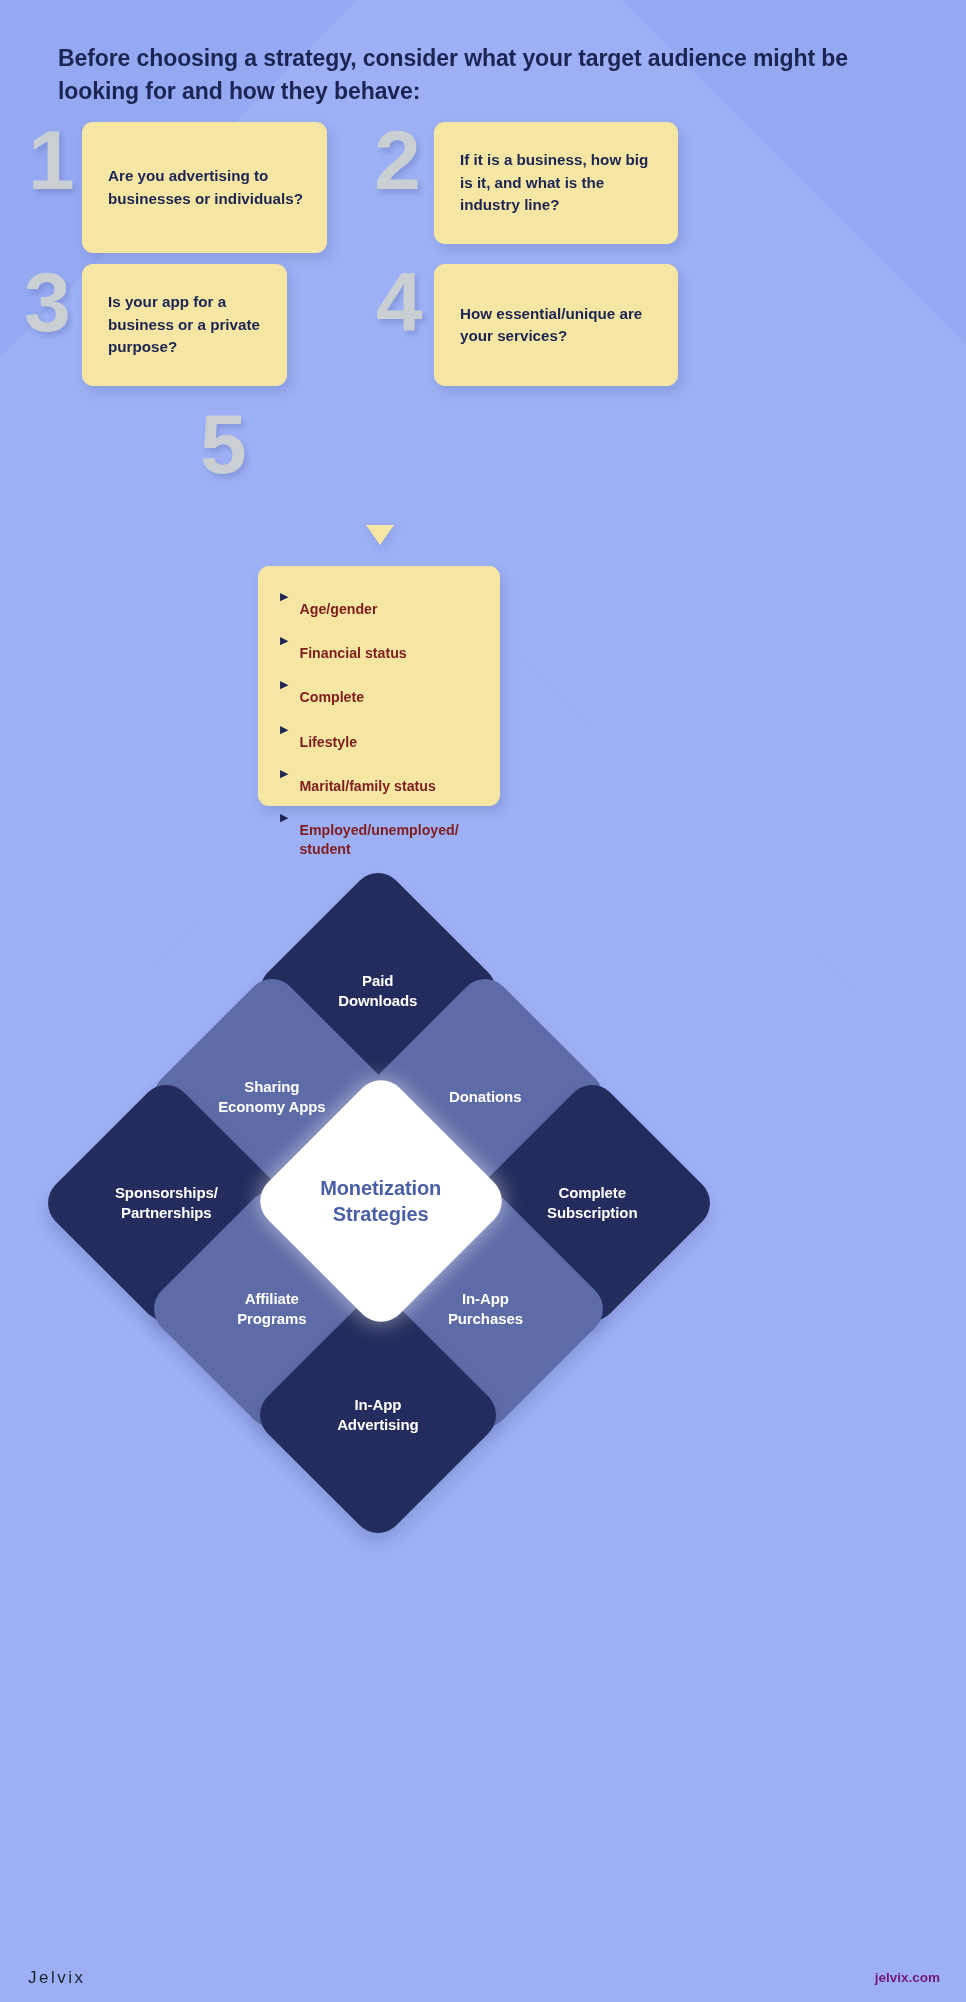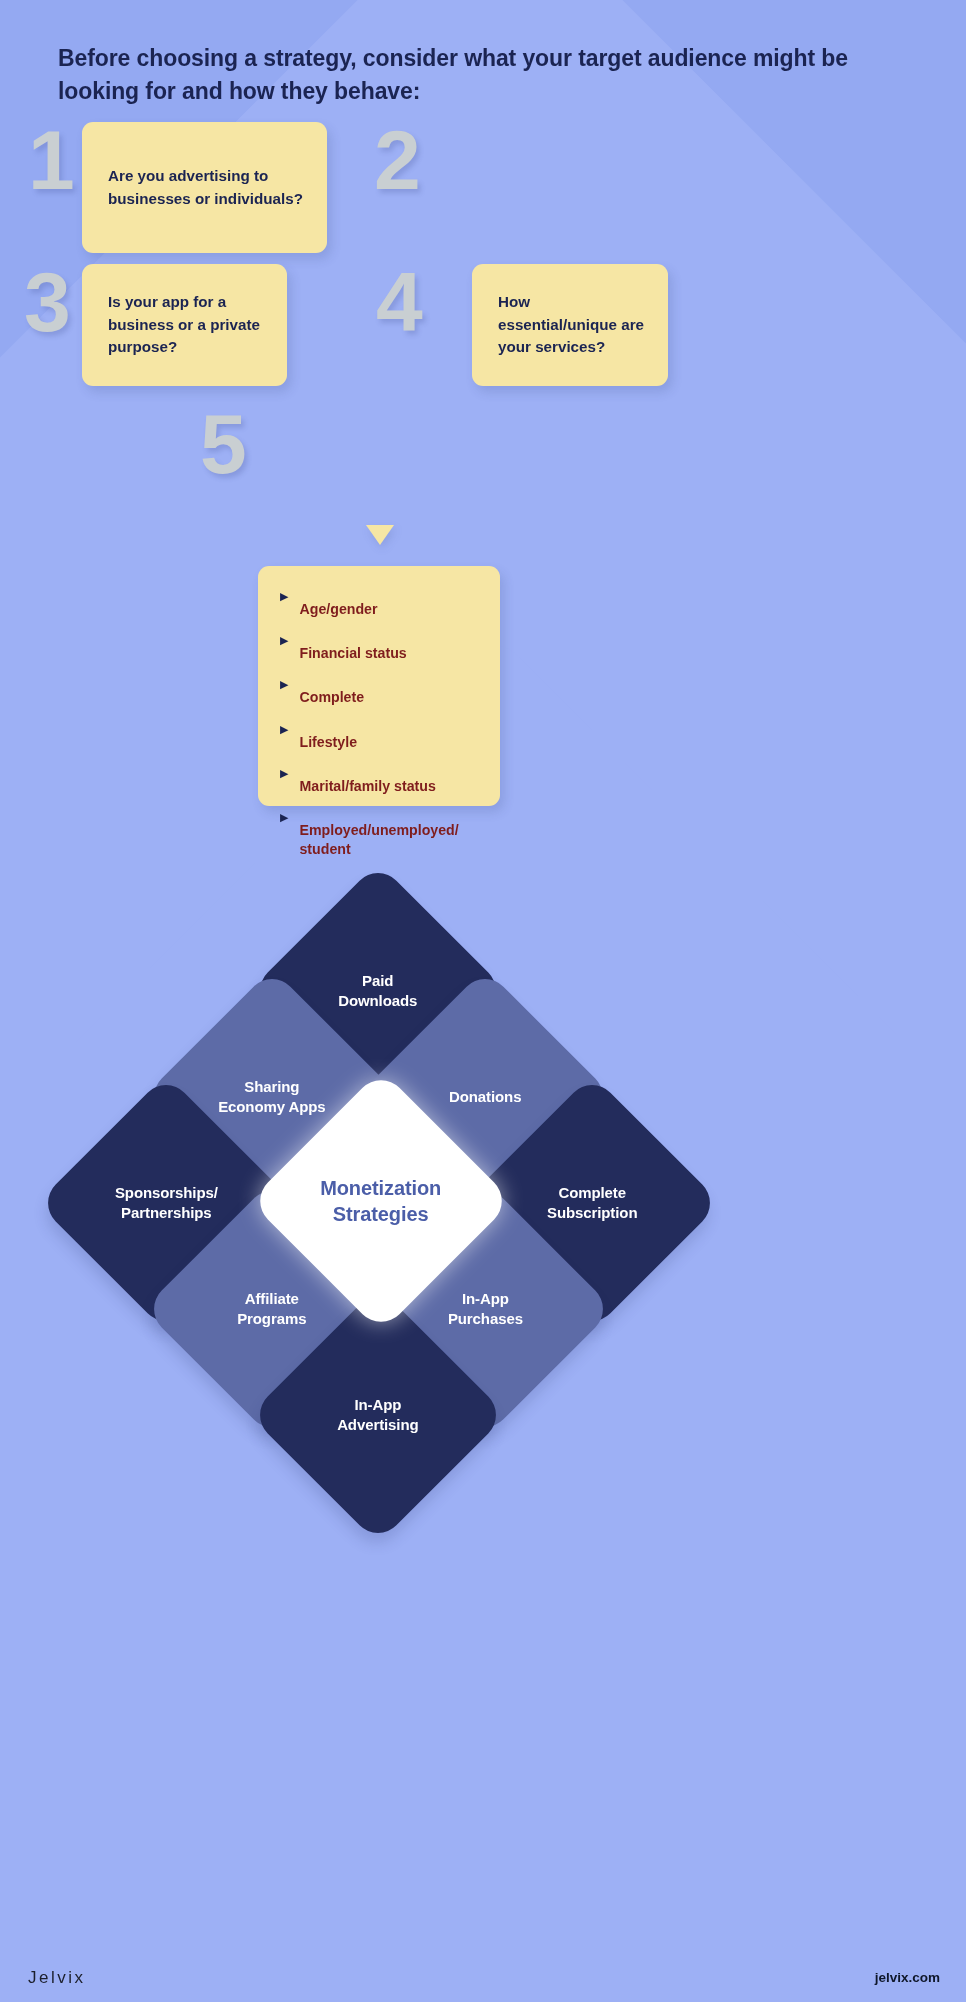--- a/index.html
+++ b/index.html
@@ -91,21 +91,21 @@
   
   #qcard-1 { left: 82px;  top: 122px; width: 245px; height: 131px; }
   #qnum-1  { left: 28px;  top: 118px; }
   
   #qcard-2 { left: 434px; top: 122px; width: 244px; height: 122px; }
   #qnum-2  { left: 374px; top: 118px; }
   
   #qcard-3 { left: 82px;  top: 264px; width: 205px; height: 122px; }
   #qnum-3  { left: 24px;  top: 260px; }
   
-  #qcard-4 { left: 434px; top: 264px; width: 196px; height: 122px; margin-left: 38px; }
+  #qcard-4 { left: 434px; top: 264px; width: 244px; height: 122px; }
   #qnum-4  { left: 376px; top: 260px; }
 
   
   #qcard-5 {
     left: 258px; top: 406px; width: 242px; height: 120px;
   }
   #qcard-5 .qtext { padding: 0 18px 0 28px; }
   .bubble-tail {
     position: absolute;
     left: 366px;
@@ -210,41 +210,44 @@
     letter-spacing: 2.5px;
     font-family: Liberation Sans, sans-serif;
     opacity: 0.82;
   }
   .footer-url {
     position: absolute;
     right: 26px;
     top: 1970px;
     font-size: 13.5px;
     font-weight: bold;
-    color: #0f172a;
+    color: #701a75;
   }
 </style>
 </head>
 <body>
 
 <div class="page">
 
   <div class="bg-layer">
     <div class="bg-diag-top"></div>
     <div class="bg-diag-bottom"></div>
   </div>
 
   <div class="heading">Before choosing a strategy, consider what your target audience might be looking for and how they behave:</div>
 
   <div class="qnum" id="qnum-1">1</div>
   <div class="qcard" id="qcard-1">
     <div class="qtext">Are you advertising to businesses or individuals?</div>
   </div>
 
   <div class="qnum" id="qnum-2">2</div>
+  <div class="qcard" id="qcard-2">
+    <div class="qtext">If it is a business, how big is it, and what is the industry line?</div>
+  </div>
 
   <div class="qnum" id="qnum-3">3</div>
   <div class="qcard" id="qcard-3">
     <div class="qtext">Is your app for a business or a private purpose?</div>
   </div>
 
   <div class="qnum" id="qnum-4">4</div>
   <div class="qcard" id="qcard-4">
     <div class="qtext">How essential/unique are your services?</div>
   </div>

